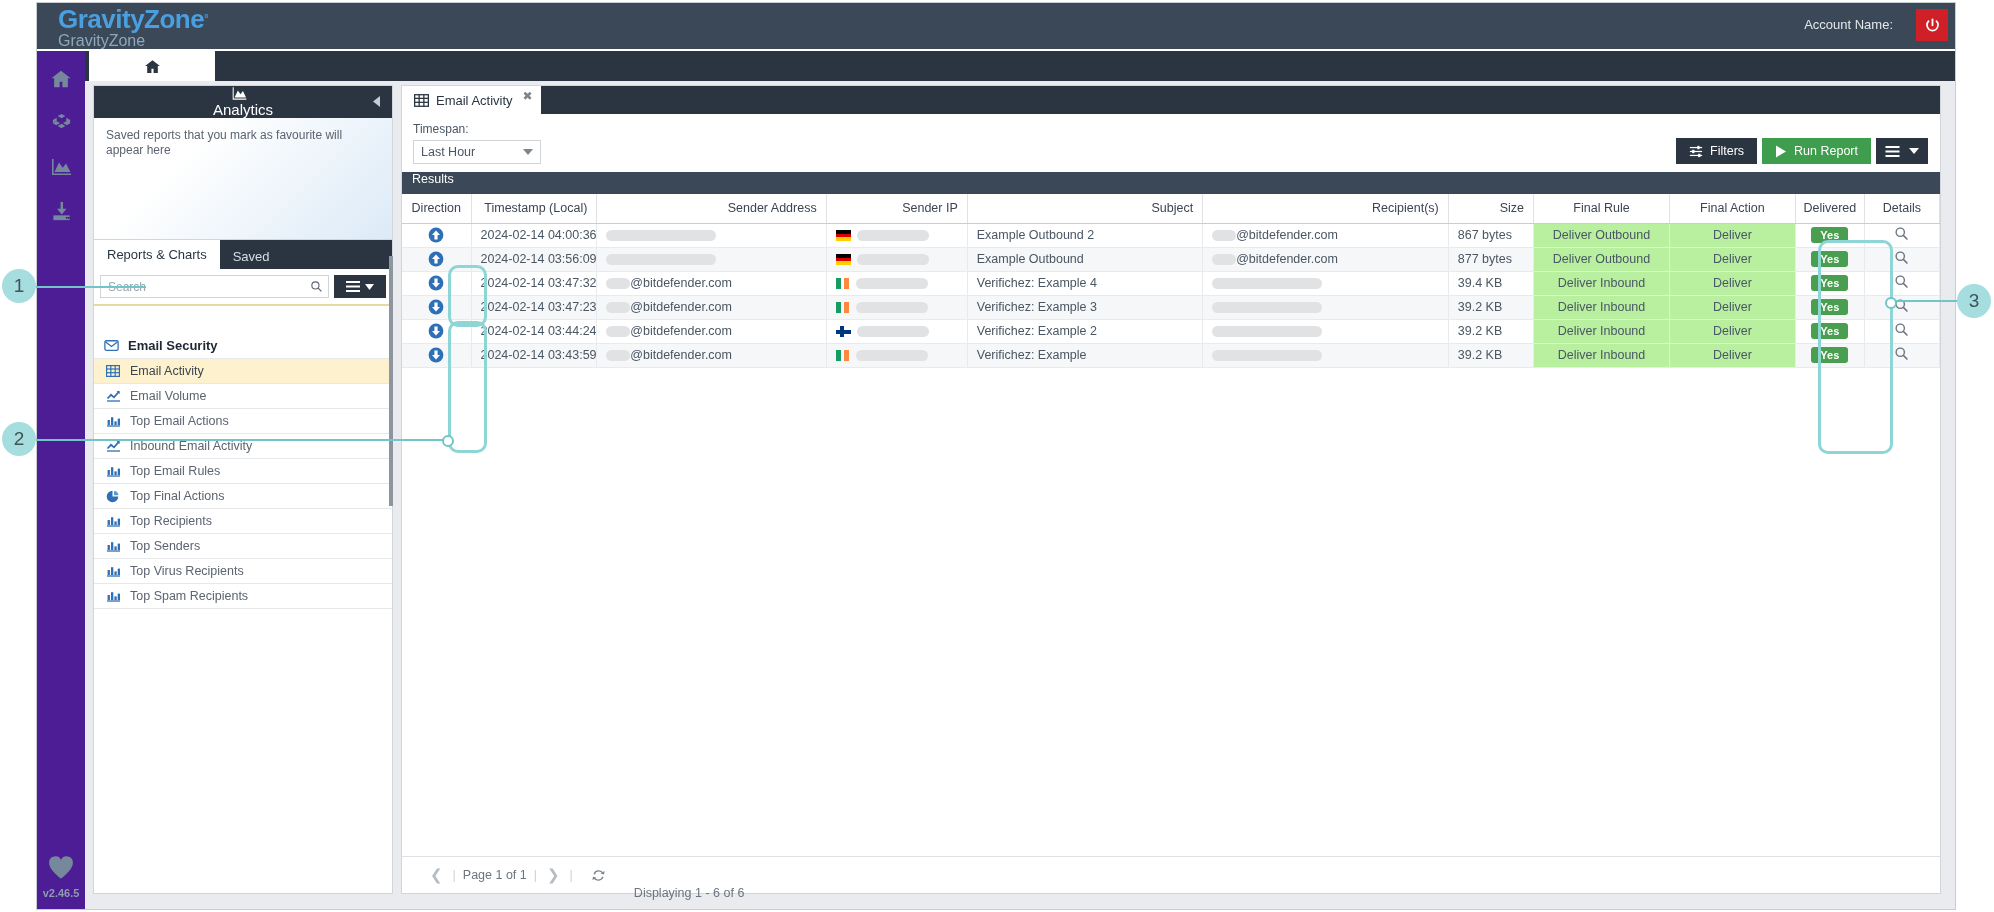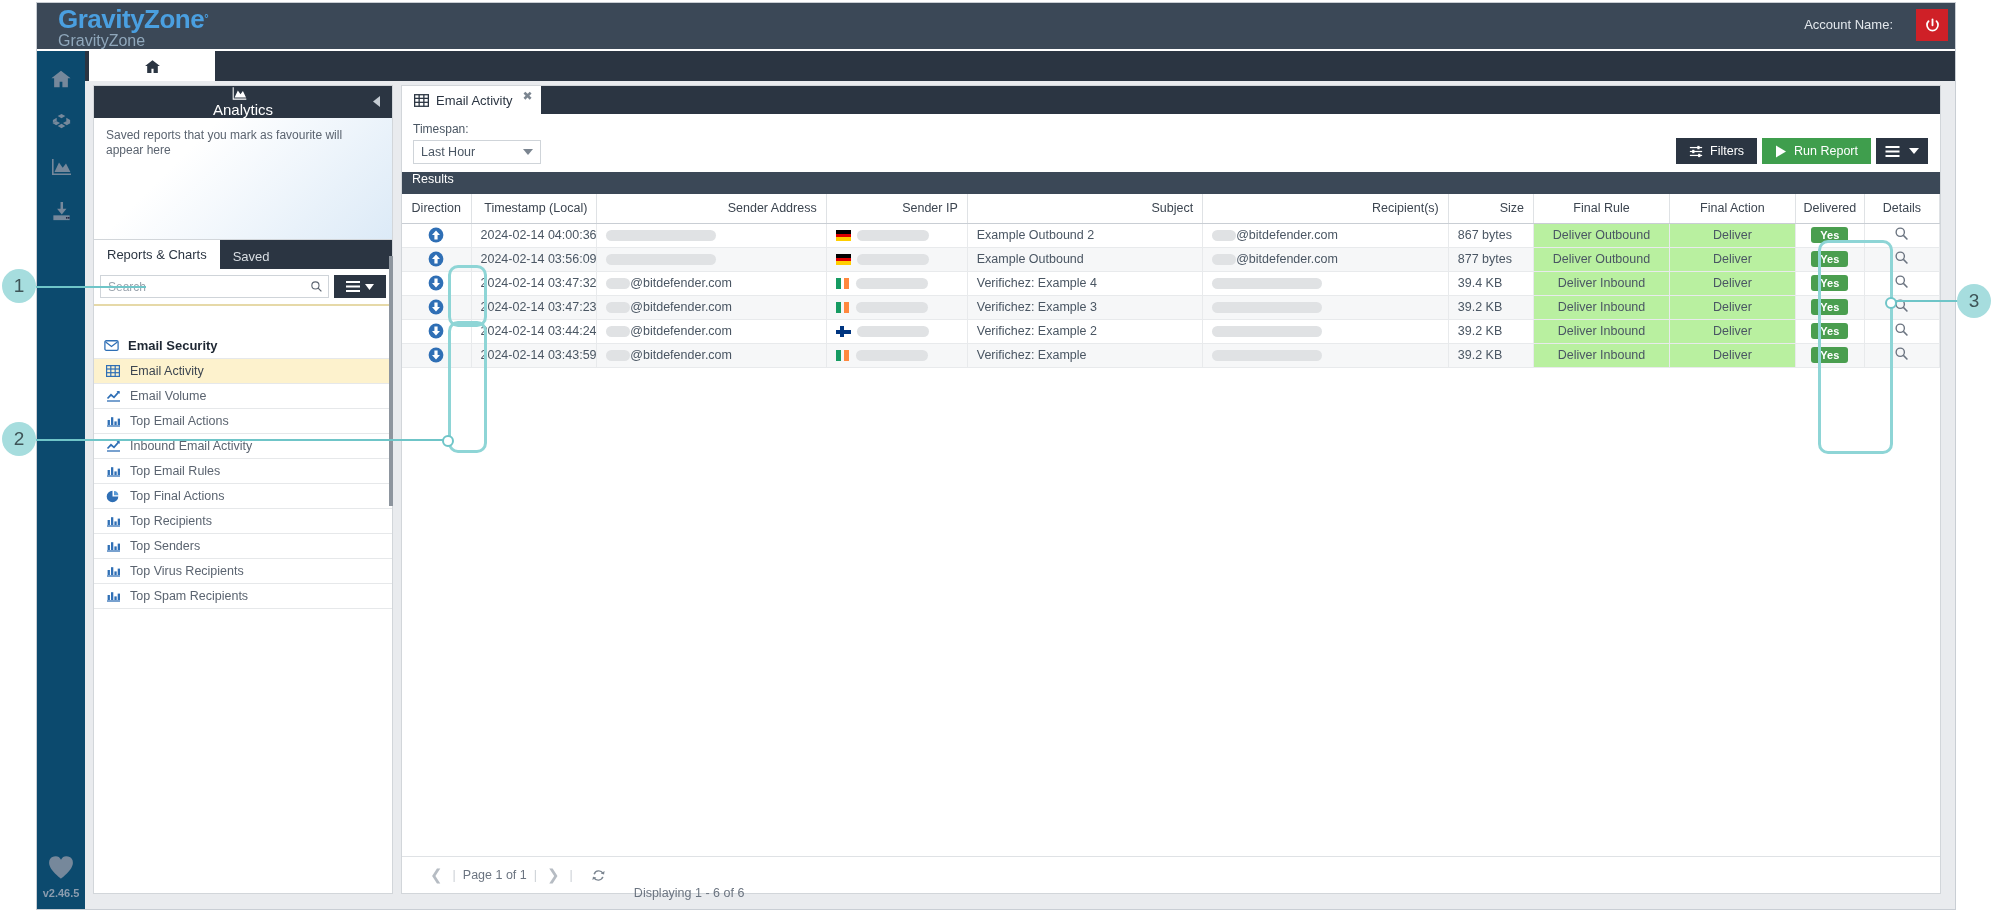--- a/index.html
+++ b/index.html
@@ -67,21 +67,21 @@
     border: none;
     cursor: pointer;
     display: flex; align-items: center; justify-content: center;
   }
 
   
   .rail {
     position: absolute;
     left: 0; top: 48px;
     width: 48px; bottom: 0;
-    background: #0c4a6e;
+    background: #4c1d95;
   }
   .rail-item {
     width: 48px; height: 44px;
     display: flex; align-items: center; justify-content: center;
     cursor: pointer;
   }
   .rail-item.first { margin-top: 6px; }
   .rail-item svg { fill: #76889b; }
   .rail-bottom {
     position: absolute;

